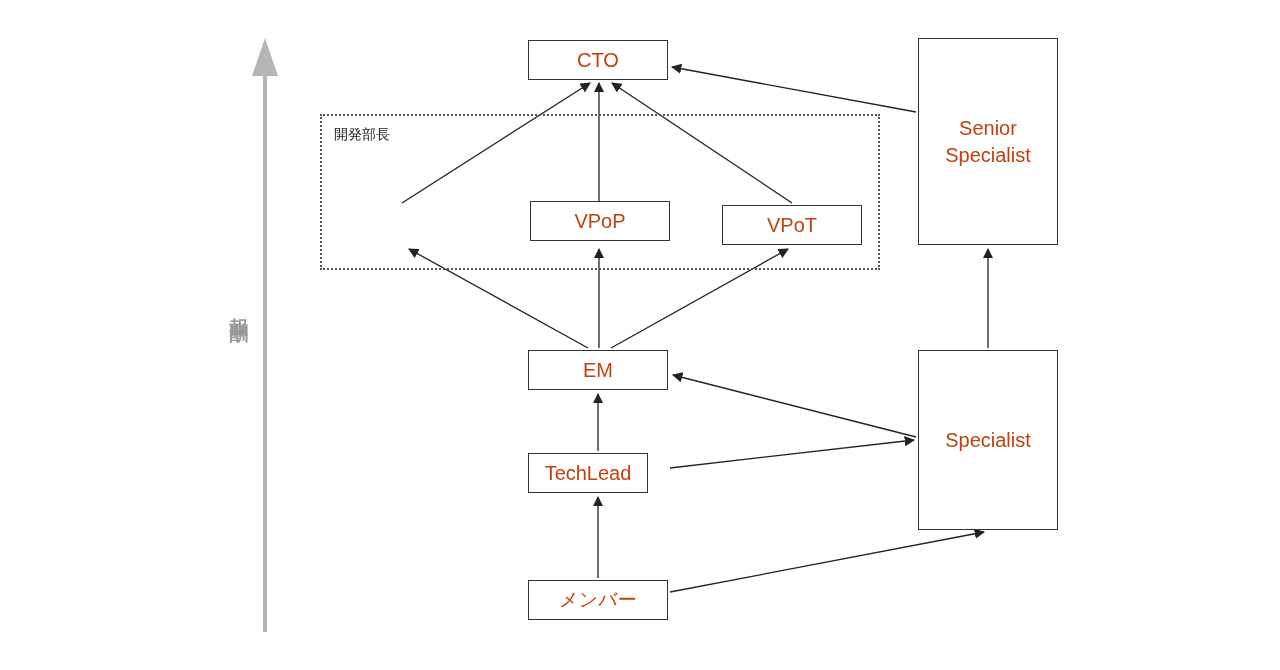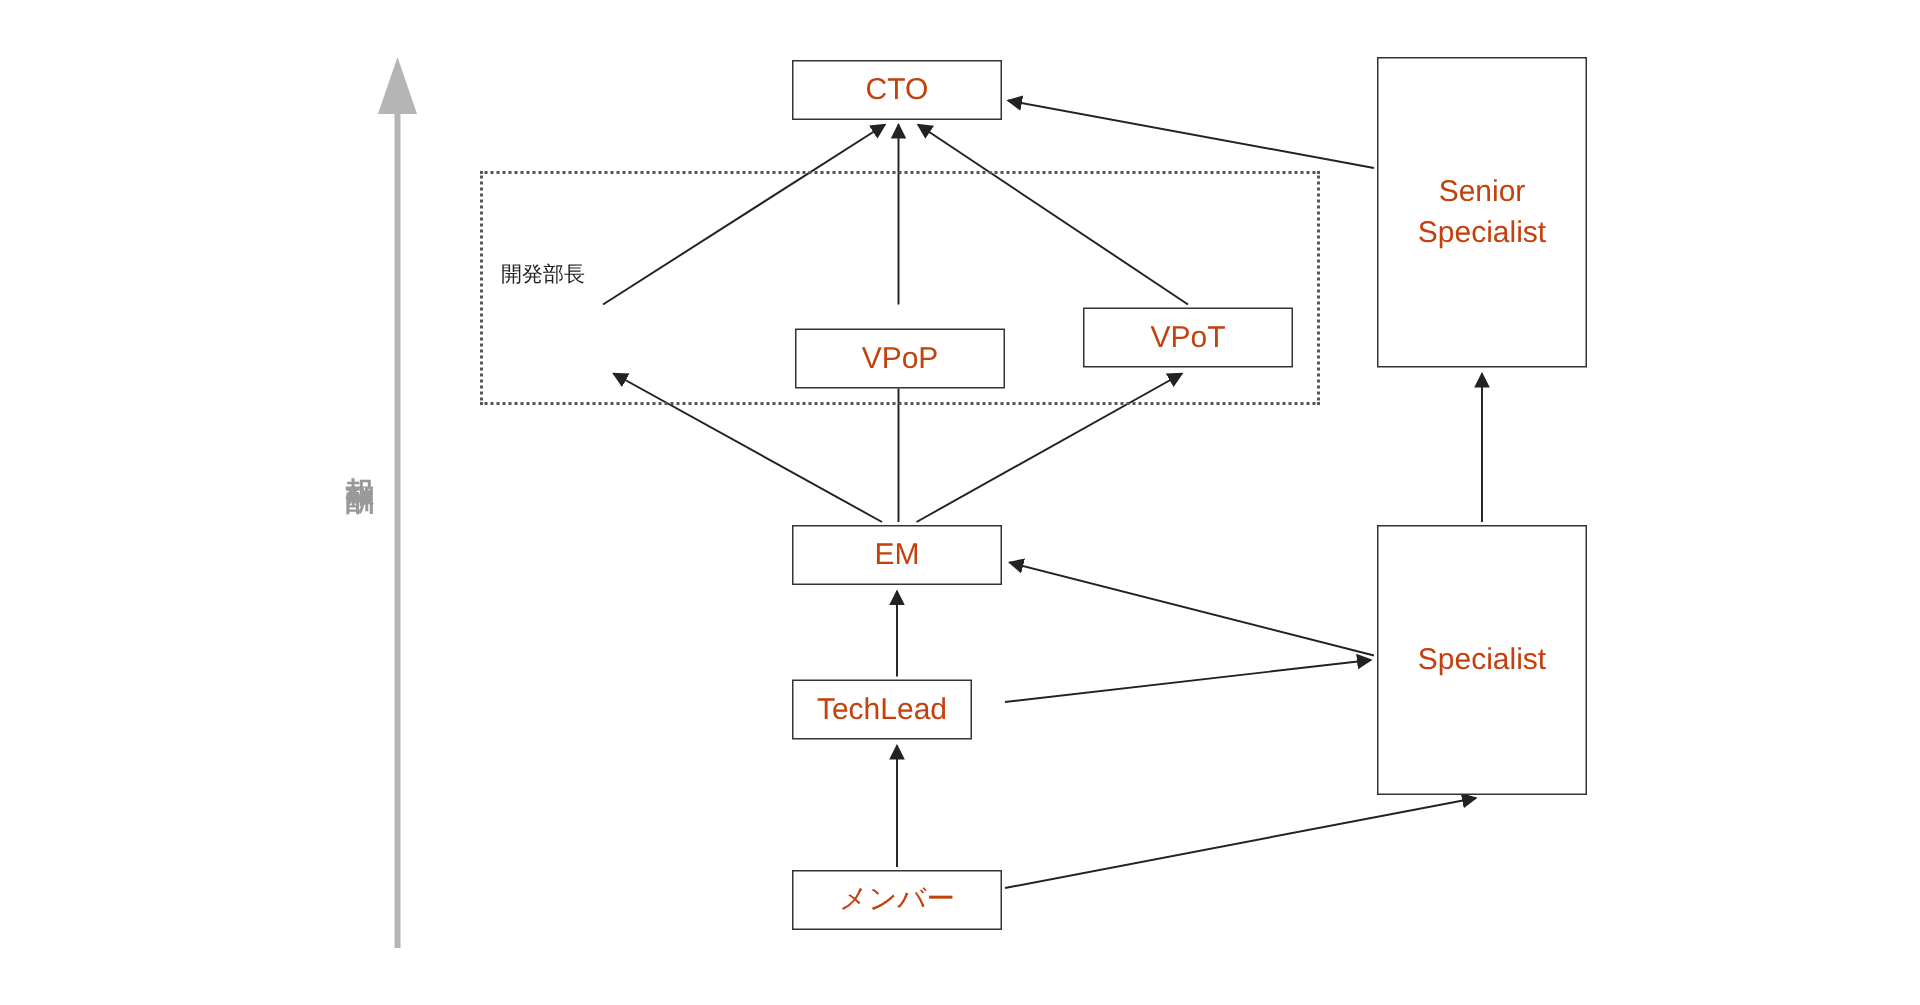--- a/index.html
+++ b/index.html
@@ -37,40 +37,39 @@
     border: 2px dotted #555555;
     background: transparent;
     z-index: 1;
   }
   .group-label {
     position: absolute;
     left: 12px;
     top: 10px;
     font-size: 14px;
     color: #222222;
-    margin-top: 48px;
   }
   .axis-label {
     position: absolute;
     left: 212px;
     top: 303px;
     width: 40px;
     writing-mode: vertical-rl;
     text-orientation: upright;
     font-size: 19px;
     font-weight: bold;
     letter-spacing: 6px;
     color: #999999;
     z-index: 2;
   }
   
   .n-cto        { left: 528px; top: 40px;  width: 140px; height: 40px; }
   .n-senior     { left: 918px; top: 38px;  width: 140px; height: 207px; }
   .n-vpoe       { left: 332px; top: 205px; width: 140px; height: 40px; }
-  .n-vpop       { left: 530px; top: 219px; width: 140px; height: 40px; }
+  .n-vpop       { left: 530px; top: 201px; width: 140px; height: 40px; }
   .n-vpot      { left: 722px; top: 205px; width: 140px; height: 40px; }
   .n-em         { left: 528px; top: 350px; width: 140px; height: 40px; }
   .n-specialist { left: 918px; top: 350px; width: 140px; height: 180px; }
   .n-techlead   { left: 528px; top: 453px; width: 120px; height: 40px; align-items: center; }
   .n-member     { left: 528px; top: 580px; width: 140px; height: 40px; font-size: 19px; }
   .g-dev        { left: 320px; top: 114px; width: 560px; height: 156px; }
 </style>
 </head>
 <body>
 

